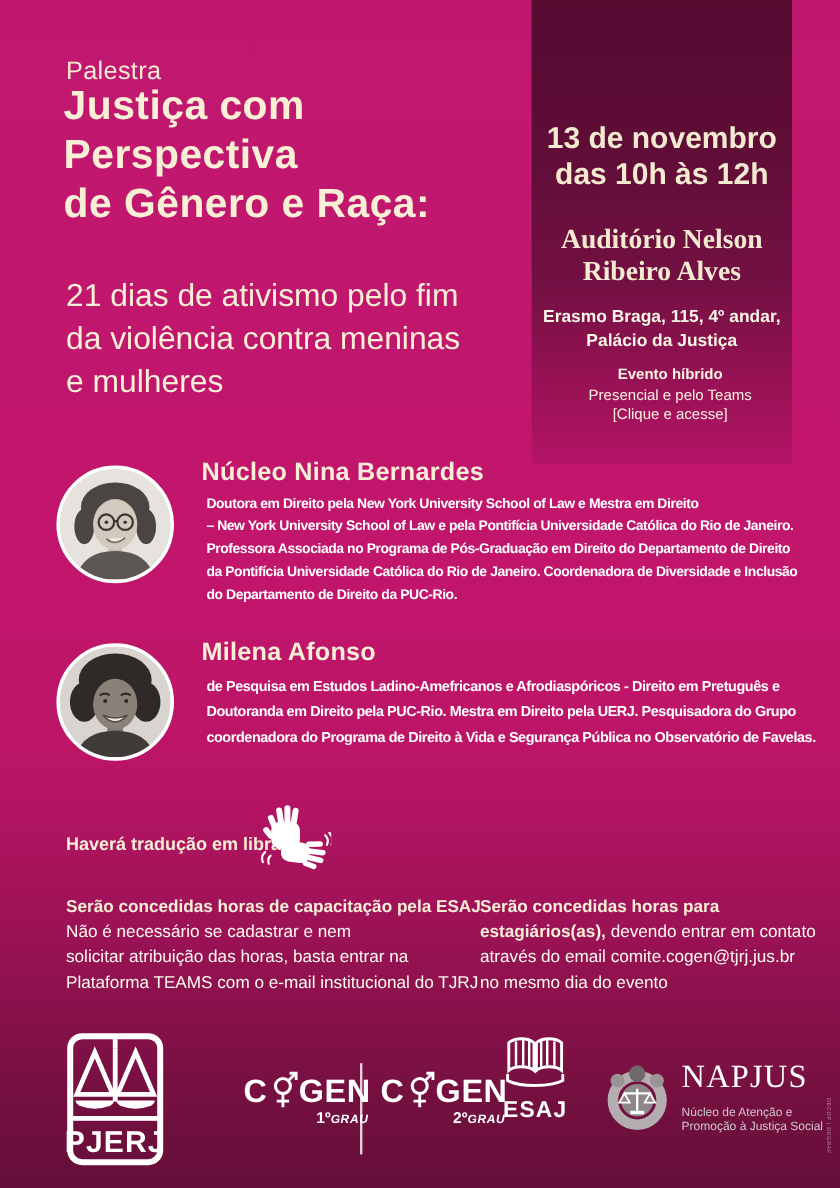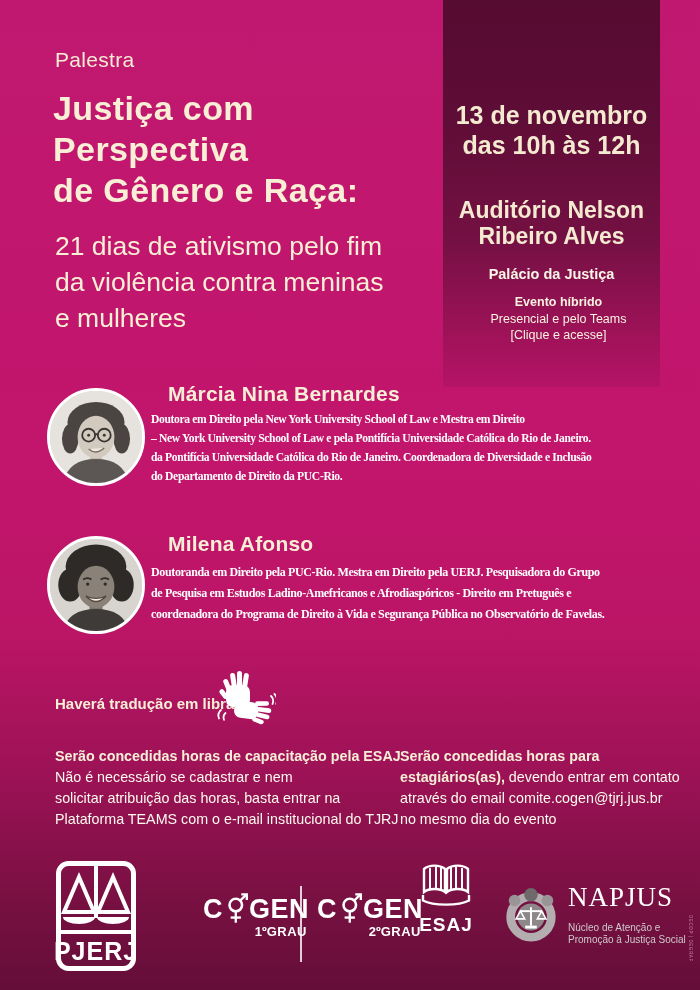--- a/index.html
+++ b/index.html
@@ -3,37 +3,37 @@
 <meta charset="utf-8">
 <style>
   * { margin:0; padding:0; box-sizing:border-box; }
   body { background:#3a0a22; font-family:"Liberation Sans","DejaVu Sans",sans-serif; }
   .poster {
     position:relative; width:700px; height:990px; overflow:hidden;
     background:linear-gradient(180deg,#c01870 0%,#c2156c 48%,#bb1566 64%,#9d1256 78%,#751040 92%,#650e3a 100%);
   }
   
   .kicker { position:absolute; left:55px; top:48px; font-size:21px; color:#f6ecd2; letter-spacing:.3px; }
-  .title { position:absolute; left:53px; top:88px; color:#f8efd5; font-weight:700; font-size:34px; line-height:41px; letter-spacing:.4px; }
+  .title { position:absolute; left:53px; top:68px; color:#f8efd5; font-weight:700; font-size:34px; line-height:41px; letter-spacing:.4px; }
   .subtitle { position:absolute; left:55px; top:228px; color:#f8efd5; font-weight:300; font-size:26.5px; line-height:36px; }
   
   .panel {
     position:absolute; left:443px; top:0; width:217px; height:387px; text-align:center;
     background:linear-gradient(180deg,#560b31 0%,#5e0d36 30%,#741043 62%,#9c1257 85%,#b51467 100%);
   }
   .panel-date { margin-top:100px; font-size:25px; font-weight:700; line-height:30px; color:#f4ead0; }
-  .panel-venue { margin-top:37px; font-size:23px; font-weight:700; line-height:26px; color:#f4ead0; }
+  .panel-venue { margin-top:27px; font-size:23px; font-weight:700; line-height:26px; color:#f4ead0;font-family:Liberation Serif, serif; }
   .panel-address { margin-top:15px; font-size:14.5px; font-weight:700; line-height:20px; color:#fbf5e6; }
   .panel-mode { margin-top:10px; font-size:12.5px; line-height:16.5px; color:#f8f1e0;padding-left:14px; }
   .panel-mode .mode-title { font-weight:700; }
   
   .avatar { position:absolute; left:47px; width:98px; height:98px; border-radius:50%; border:3px solid #fff; overflow:hidden; background:#d9d6d1; }
   .avatar svg { display:block; width:100%; height:100%; }
   .speaker-name { position:absolute; left:168px; font-size:21px; font-weight:700; color:#f7eed6; letter-spacing:.2px; }
-  .bio { position:absolute; left:151px; color:#ffffff; font-weight:700; white-space:nowrap;font-family:Liberation Serif, serif; }
+  .bio { position:absolute; left:172px; color:#ffffff; font-weight:700; white-space:nowrap; }
   .bio-1 { top:410px; font-size:11.6px; line-height:19px; letter-spacing:-.35px; }
   .bio-2 { top:562px; font-size:12px; line-height:21px; letter-spacing:-.35px; }
   .avatar-1 { top:388px; } .name-1 { top:382px; }
   .avatar-2 { top:536px; } .name-2 { top:532px; }
   
   .libras-label { position:absolute; left:55px; top:695px; font-size:15px; font-weight:700; color:#f7eed6; }
   .libras-icon { position:absolute; left:210px; top:666px; width:66px; height:60px; }
   
   .note { position:absolute; top:746px; font-size:14.3px; line-height:21px; color:#fdf9ee; }
   .note-left { left:55px; }
@@ -43,21 +43,21 @@
   .note-line { white-space:nowrap; }
   
   .logo { position:absolute; color:#fff; }
   .logo-pjerj { left:55px; top:860px; width:82px; height:112px; }
   .cogen { display:flex; flex-direction:column; align-items:flex-end; }
   .cogen-top { display:flex; align-items:center; }
   .cogen-letter { font-size:27px; font-weight:700; color:#fff; letter-spacing:.5px; }
   .cogen-sym { width:25px; height:40px; margin:0 0 2px 1px; }
   .cogen-grau { margin-top:-6px; margin-right:2px; display:flex; align-items:baseline; gap:0; }
   .grau-num { font-size:13px; font-weight:700; }
-  .grau-word { font-size:13px; font-weight:700; letter-spacing:.5px; }
+  .grau-word { font-size:10px; font-weight:700; letter-spacing:.5px;font-style:italic; }
   .logo-cogen1 { left:203px; top:888px; }
   .logo-cogen2 { left:317px; top:888px; }
   .cogen-divider { position:absolute; left:300px; top:886px; width:1.5px; height:76px; background:rgba(255,255,255,.8); }
   .logo-esaj { left:418px; top:862px; width:56px; text-align:center; }
   .esaj-label { font-size:19px; font-weight:700; letter-spacing:1px; margin-top:2px; }
   .logo-napjus { left:502px; top:884px; display:flex; align-items:center; gap:8px; }
   .napjus-title { font-family:"Liberation Serif","DejaVu Serif",serif; font-size:27px; font-weight:400; letter-spacing:1px; line-height:26px; }
   .napjus-sub { font-size:10px; color:#cfc8cb; line-height:11.5px; margin-top:12px; }
   
   .watermark { position:absolute; right:7px; bottom:28px; writing-mode:vertical-rl; font-size:4.5px; letter-spacing:.6px; color:rgba(255,220,235,.55); }
@@ -82,20 +82,21 @@
   <div class="panel">
     <div class="panel-date">
       <div>13 de novembro</div>
       <div>das 10h às 12h</div>
     </div>
     <div class="panel-venue">
       <div>Auditório Nelson</div>
       <div>Ribeiro Alves</div>
     </div>
     <div class="panel-address">
+      <div>Erasmo Braga, 115, 4º andar,</div>
       <div>Palácio da Justiça</div>
     </div>
     <div class="panel-mode">
       <div class="mode-title">Evento híbrido</div>
       <div>Presencial e pelo Teams</div>
       <div>[Clique e acesse]</div>
     </div>
   </div>
 
   <div class="avatar avatar-1">
@@ -108,24 +109,25 @@
       <ellipse cx="50" cy="50" rx="20" ry="23" fill="#d2cabf"></ellipse>
       <circle cx="42" cy="48" r="7" fill="none" stroke="#3a3633" stroke-width="2"></circle>
       <circle cx="59" cy="48" r="7" fill="none" stroke="#3a3633" stroke-width="2"></circle>
       <line x1="49" y1="47" x2="52" y2="47" stroke="#3a3633" stroke-width="2"></line>
       <circle cx="42" cy="48" r="1.6" fill="#3a3633"></circle>
       <circle cx="59" cy="48" r="1.6" fill="#3a3633"></circle>
       <path d="M42,63 q8,7 17,-1" fill="#efe9df" stroke="#7a6f63" stroke-width="1.6"></path>
       <path d="M14,100 q6,-26 36,-26 q30,0 36,26 z" fill="#5c5754"></path>
     </svg>
   </div>
-  <div class="speaker-name name-1">Márcia Nina Bernardes</div>
+  <div class="speaker-name name-1">Núcleo Nina Bernardes</div>
   <div class="bio bio-1">
     <div class="bio-line">Doutora em Direito pela New York University School of Law e Mestra em Direito</div>
     <div class="bio-line">– New York University School of Law e pela Pontifícia Universidade Católica do Rio de Janeiro.</div>
+    <div class="bio-line">Professora Associada no Programa de Pós-Graduação em Direito do Departamento de Direito</div>
     <div class="bio-line">da Pontifícia Universidade Católica do Rio de Janeiro. Coordenadora de Diversidade e Inclusão</div>
     <div class="bio-line">do Departamento de Direito da PUC-Rio.</div>
   </div>
 
   <div class="avatar avatar-2">
     <svg viewBox="0 0 100 100">
       <rect width="100" height="100" fill="#d8d5d0"></rect>
       <ellipse cx="50" cy="30" rx="33" ry="24" fill="#2e2a28"></ellipse>
       <ellipse cx="22" cy="50" rx="13" ry="18" fill="#2e2a28"></ellipse>
       <ellipse cx="78" cy="50" rx="13" ry="18" fill="#2e2a28"></ellipse>
@@ -134,22 +136,22 @@
       <path d="M36,44 q5,-3 9,0" fill="none" stroke="#2e2a28" stroke-width="2"></path>
       <path d="M55,44 q5,-3 9,0" fill="none" stroke="#2e2a28" stroke-width="2"></path>
       <circle cx="41" cy="49" r="1.8" fill="#2e2a28"></circle>
       <circle cx="60" cy="49" r="1.8" fill="#2e2a28"></circle>
       <path d="M39,62 q11,12 22,0 q-11,5 -22,0 z" fill="#f4f2ee" stroke="#55493f" stroke-width="1.5"></path>
       <path d="M14,100 q6,-24 36,-24 q30,0 36,24 z" fill="#3f3b38"></path>
     </svg>
   </div>
   <div class="speaker-name name-2">Milena Afonso</div>
   <div class="bio bio-2">
+    <div class="bio-line">de Pesquisa em Estudos Ladino-Amefricanos e Afrodiaspóricos - Direito em Pretuguês e</div>
     <div class="bio-line">Doutoranda em Direito pela PUC-Rio. Mestra em Direito pela UERJ. Pesquisadora do Grupo</div>
-    <div class="bio-line">de Pesquisa em Estudos Ladino-Amefricanos e Afrodiaspóricos - Direito em Pretuguês e</div>
     <div class="bio-line">coordenadora do Programa de Direito à Vida e Segurança Pública no Observatório de Favelas.</div>
   </div>
 
   <div class="libras-label">Haverá tradução em libras</div>
   <svg class="libras-icon" viewBox="0 0 66 60">
     <g fill="#ffffff">
       <rect x="15" y="13" width="5" height="15" rx="2.5" transform="rotate(-22 17 20)"></rect>
       <rect x="21" y="7" width="5" height="17" rx="2.5" transform="rotate(-9 23 15)"></rect>
       <rect x="27" y="5" width="5" height="18" rx="2.5"></rect>
       <rect x="33" y="7" width="5" height="16" rx="2.5" transform="rotate(9 35 15)"></rect>

